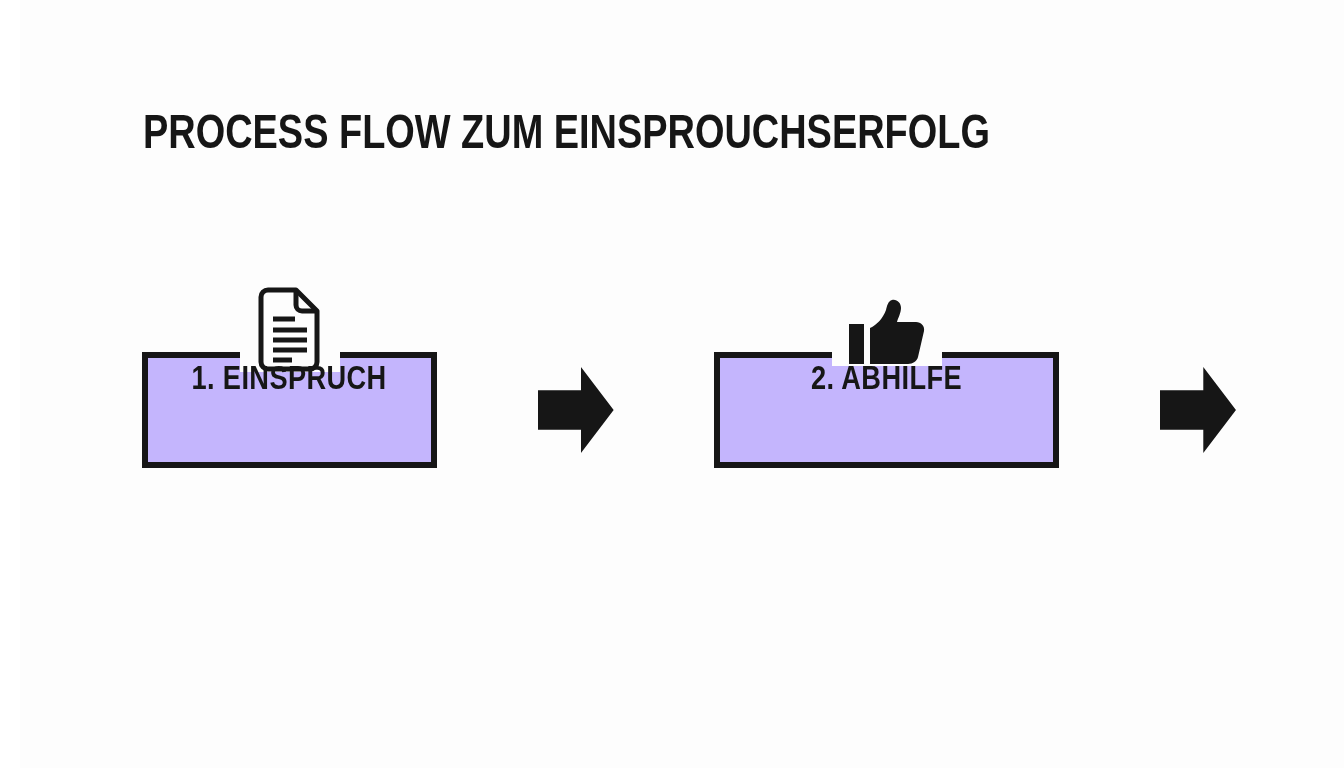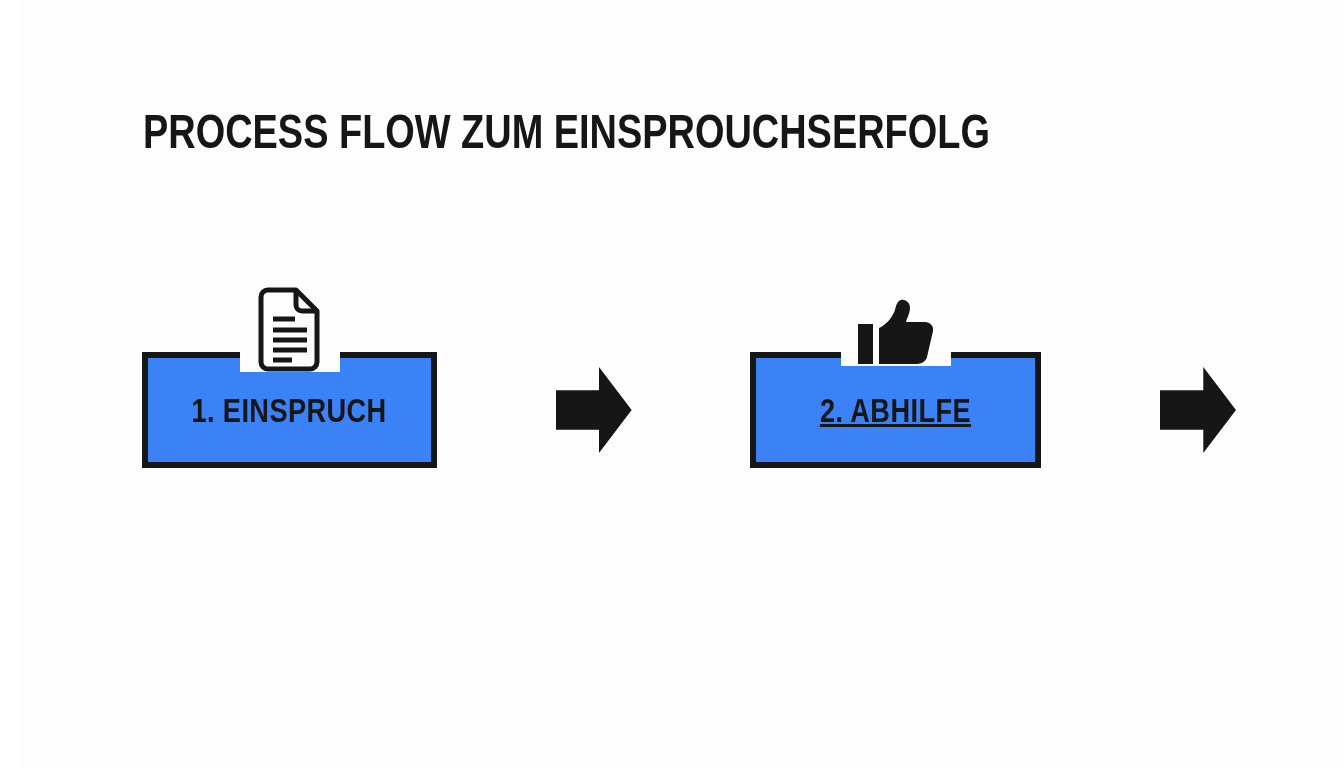--- a/index.html
+++ b/index.html
@@ -35,27 +35,26 @@
     height: 116px;
     display: flex;
     align-items: center;
     justify-content: space-between;
   }
   .step-box {
     position: relative;
     height: 116px;
     box-sizing: border-box;
     border: 6px solid #161616;
-    background: #3b82f6;
+    background: #c4b5fd;
     display: flex;
-    align-items: center;
     justify-content: center;
   }
   .step-box.w1 { width: 295px; }
-  .step-box.w2 { width: 291px; text-decoration: underline; }
+  .step-box.w2 { width: 345px; }
   .step-box.w3 { width: 296px; }
   .step-label {
     font-weight: 700;
     font-size: 34px;
     letter-spacing: 0.5px;
     white-space: nowrap;
     transform: scaleX(0.8);
     color: #161616;
   }
   .chip {

